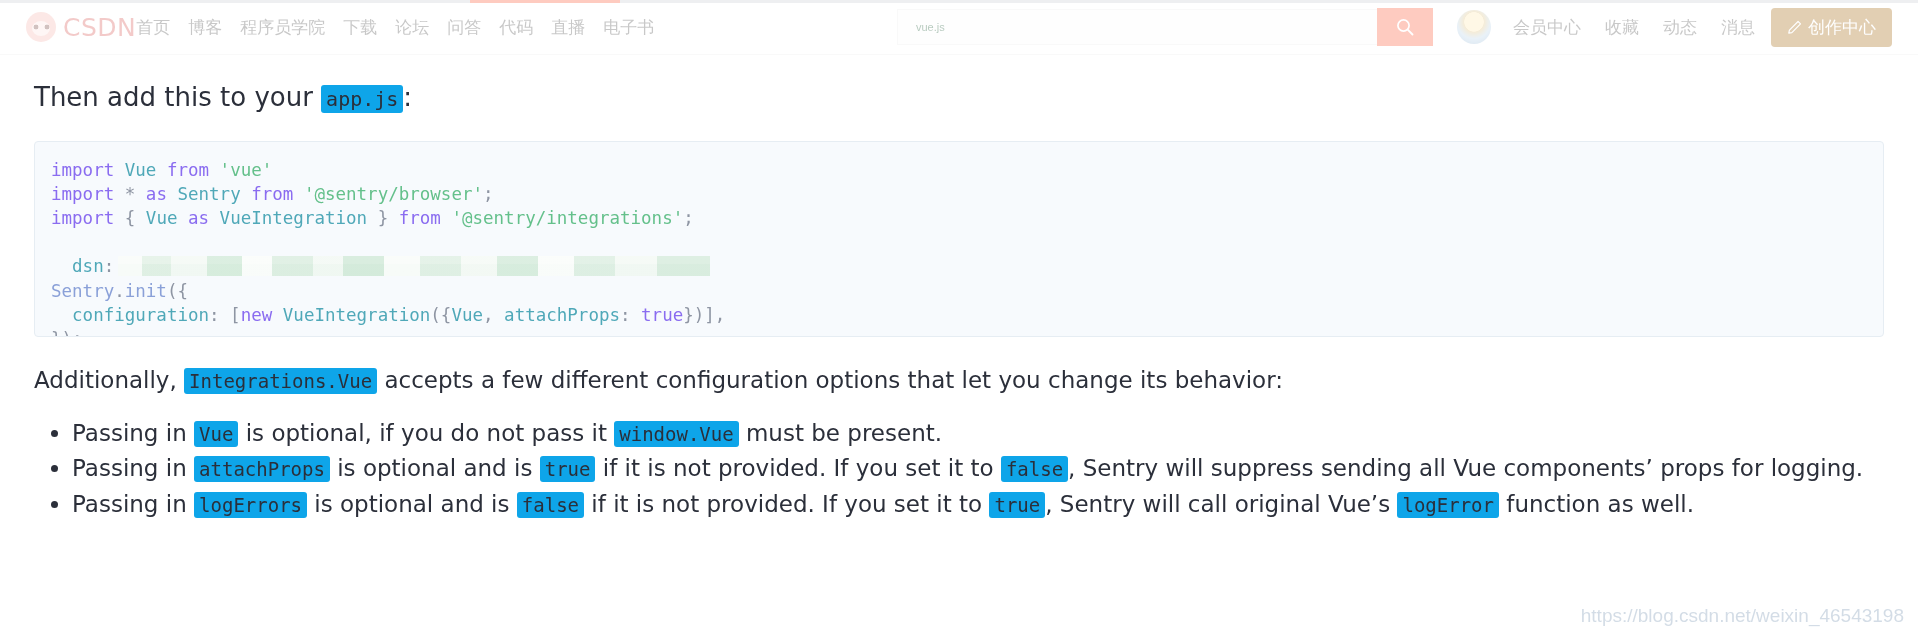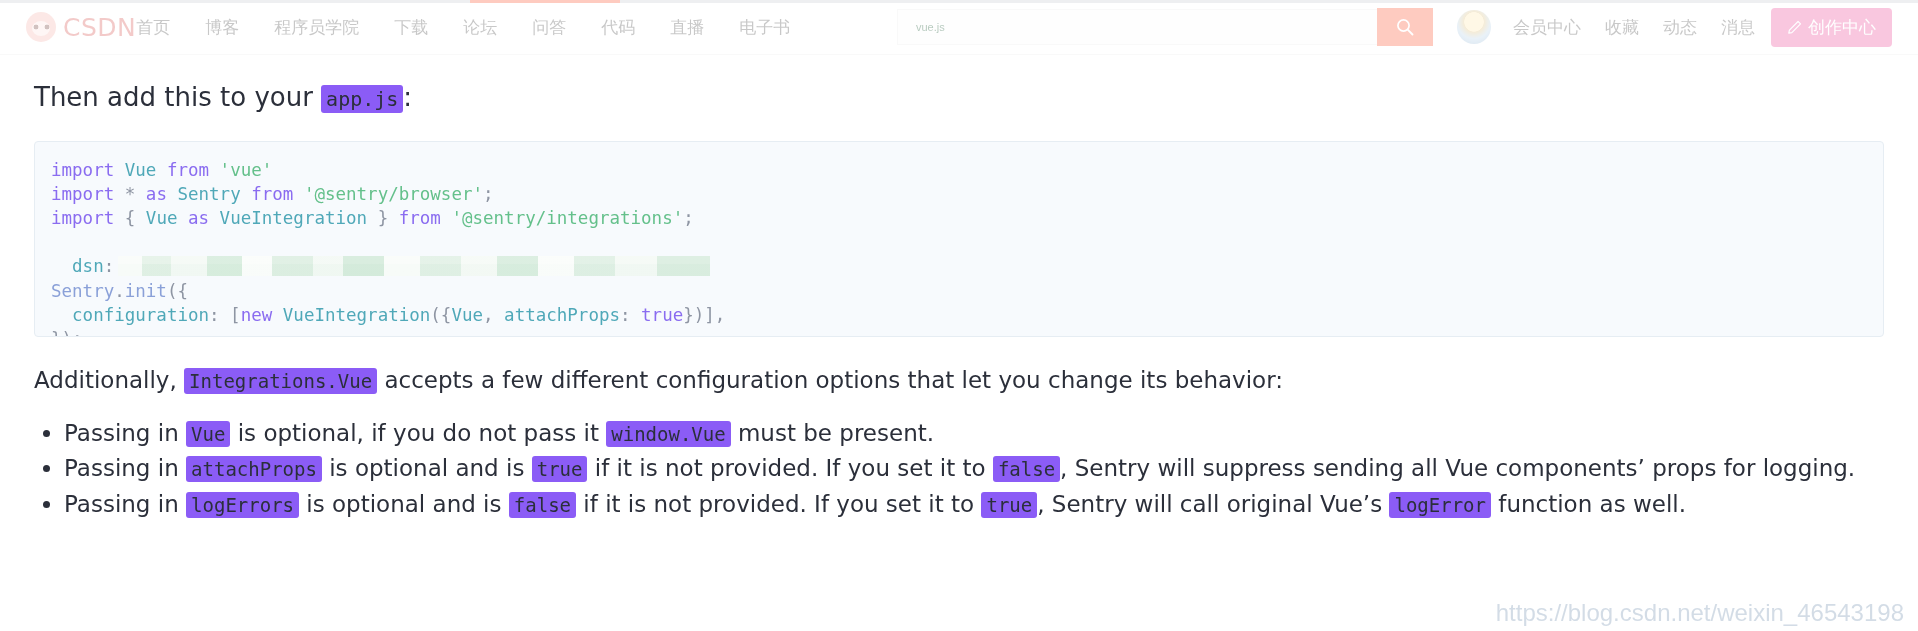--- a/index.html
+++ b/index.html
@@ -73,21 +73,21 @@
     font-size: 25px;
     letter-spacing: 0.5px;
     color: #d9534f;
     font-weight: 400;
     font-family: "DejaVu Sans", sans-serif;
   }
 
   .nav {
     display: flex;
     align-items: center;
-    gap: 35px;
+    gap: 18px;
     flex: 0 0 auto;
   }
   .nav-item {
     font-size: 17px;
     color: #4c4c4c;
     white-space: nowrap;
     cursor: pointer;
   }
 
   .search-wrap {
@@ -146,21 +146,21 @@
   .right-link {
     font-size: 17px;
     color: #4c4c4c;
     white-space: nowrap;
     cursor: pointer;
   }
   .create-btn {
     display: flex;
     align-items: center;
     gap: 6px;
-    background: #ec4899;
+    background: #a16207;
     color: #fff;
     font-size: 17px;
     padding: 8px 16px;
     border-radius: 4px;
     margin-left: 16px;
     white-space: nowrap;
     cursor: pointer;
   }
 
   
@@ -171,21 +171,21 @@
   .lead {
     font-size: 26px;
     color: #2b2f3a;
     margin: 26px 0 0 0;
     line-height: 1.3;
     font-family: "DejaVu Sans", sans-serif;
   }
   code.inl {
     font-family: "DejaVu Sans Mono", monospace;
     font-size: 19px;
-    background: #8b5cf6;
+    background: #0ea5e9;
     color: #2b2f3a;
     padding: 2px 5px;
     border-radius: 3px;
   }
   .lead code.inl { font-size: 20px; }
 
   .codeblock {
     margin: 26px 34px 0 0;
     background: #f7fafd;
     border: 1px solid #e6edf3;
@@ -242,28 +242,29 @@
     margin: 22px 34px 0 0;
     padding-left: 30px;
     list-style: disc;
   }
   ul.options li {
     font-size: 23px;
     color: #2b2f3a;
     line-height: 1.33;
     margin-bottom: 5px;
     font-family: "DejaVu Sans", sans-serif;
+    margin-left: 8px;
   }
   ul.options li code.inl { font-size: 19px; }
 
   .watermark {
     position: absolute;
     right: 14px;
     bottom: 4px;
-    font-size: 24px;
+    font-size: 19px;
     color: #9fb3c8;
     opacity: 0.45;
     font-family: "Liberation Sans", sans-serif;
     white-space: nowrap;
     pointer-events: none;
   }
   .page { position: relative; width: 1918px; height: 631px; }
 </style>
 </head>
 <body>

